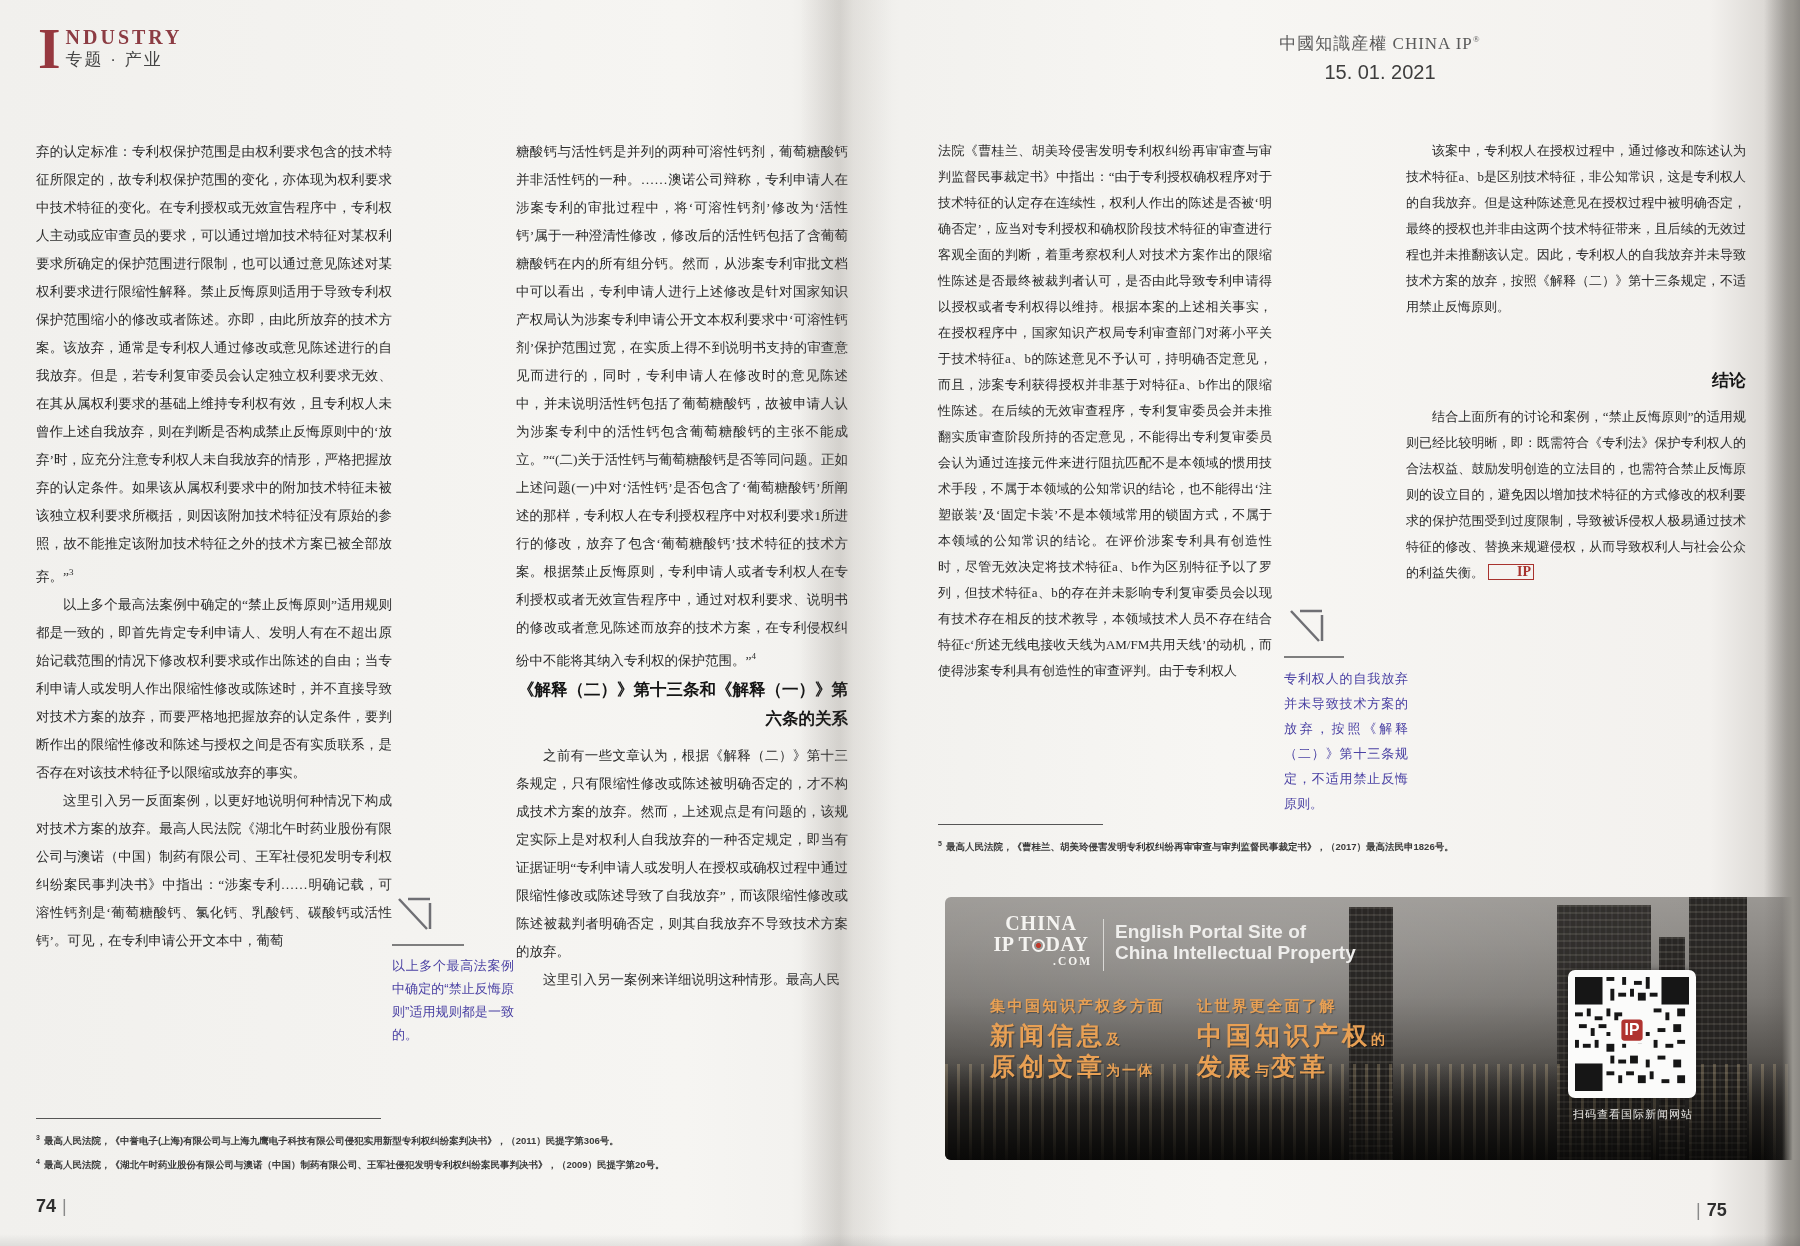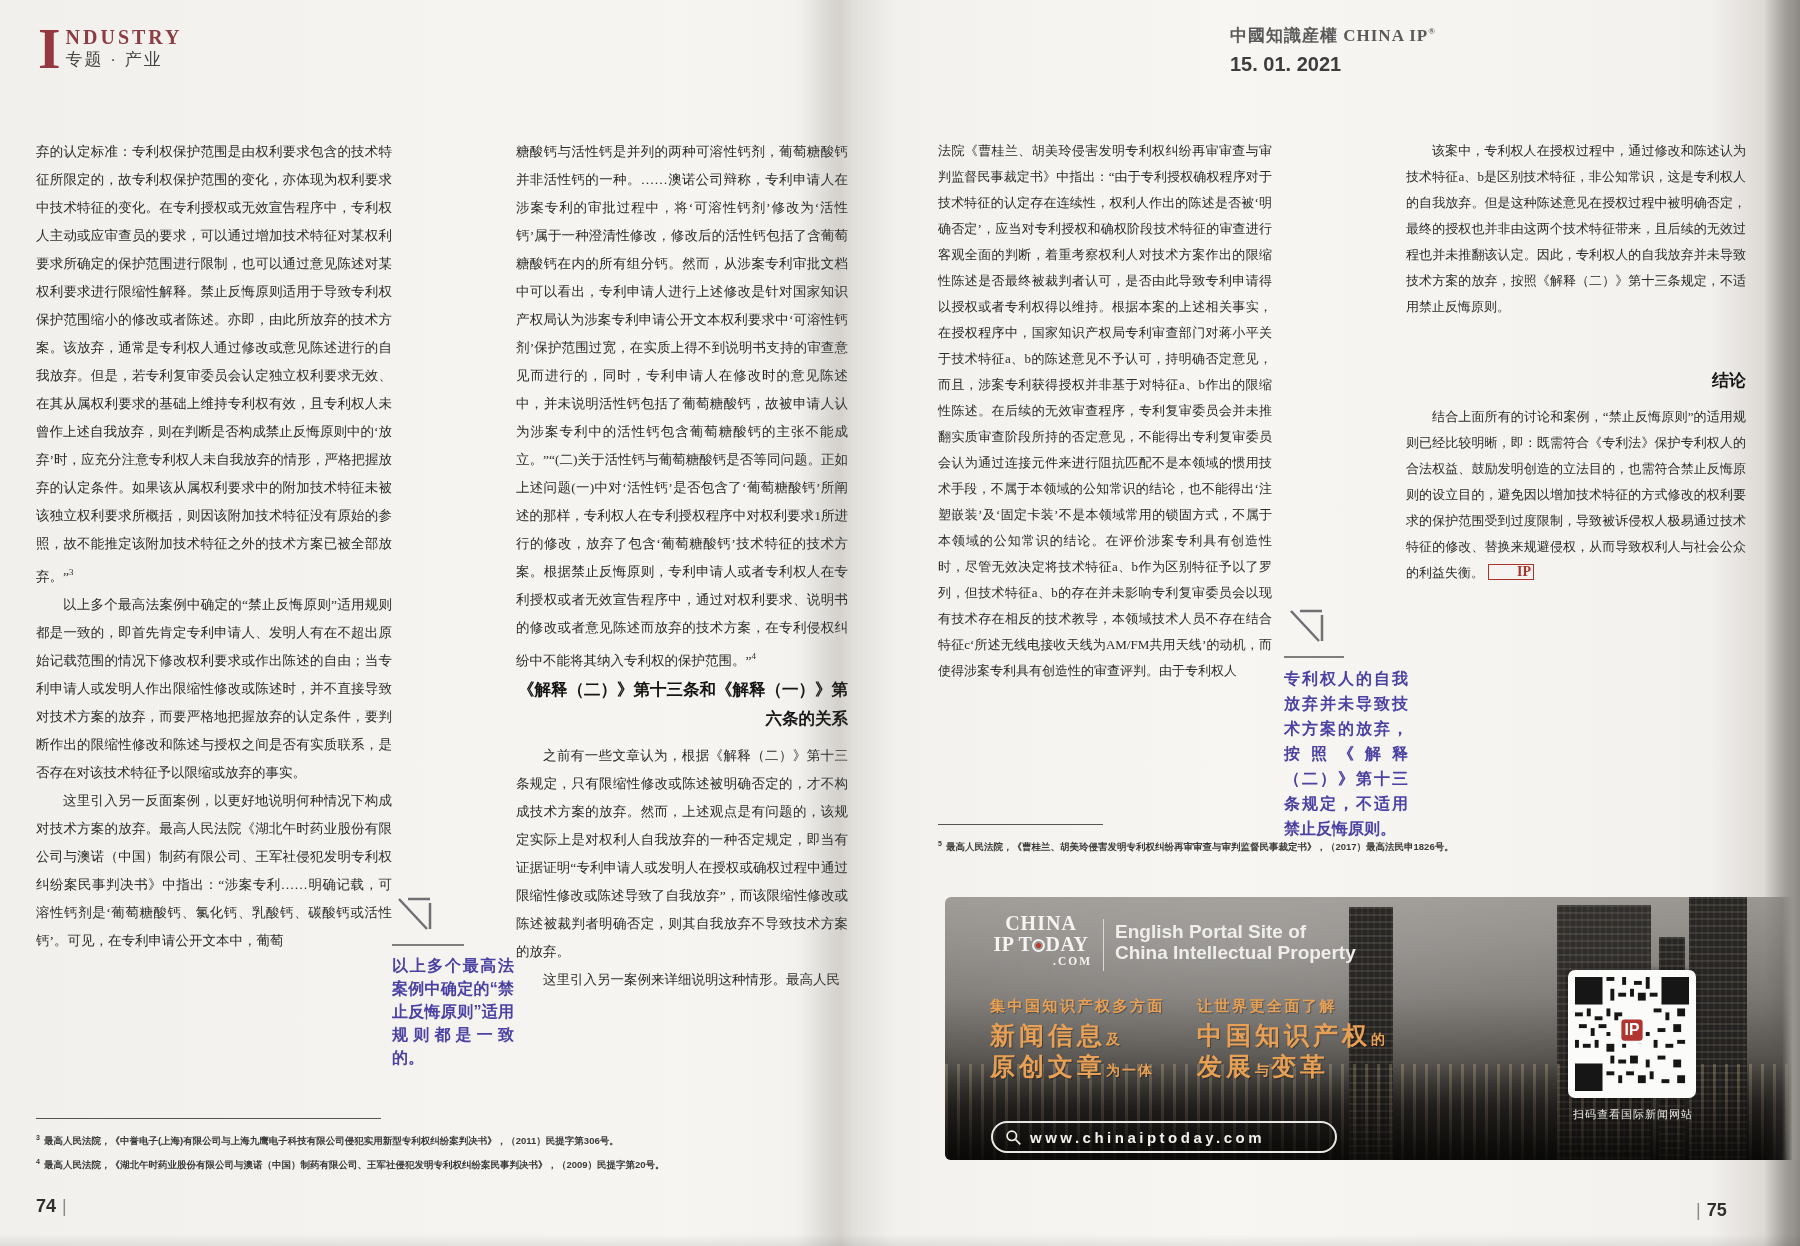--- a/index.html
+++ b/index.html
@@ -12,39 +12,39 @@
     background:linear-gradient(90deg,rgba(80,76,72,0) 0%,rgba(80,76,72,0.20) 50%,#98958f 80%,#8b8883 100%);}
   .bottom-shade{position:absolute;left:0;bottom:0;width:100%;height:12px;pointer-events:none;
     background:linear-gradient(180deg,rgba(0,0,0,0) 0%,rgba(0,0,0,0.08) 100%);}
 
   
   .hdr-left{position:absolute;left:38px;top:20px;display:flex;align-items:flex-start;}
   .hdr-initial{font-size:58px;line-height:58px;font-weight:700;color:#96383f;margin-right:5px;}
   .hdr-right-of-i{padding-top:6px;}
   .hdr-industry{font-size:20px;letter-spacing:3px;font-weight:600;color:#8c3c43;line-height:22px;}
   .hdr-cn{font-size:17px;color:#454545;line-height:24px;letter-spacing:2px;font-family:"Liberation Sans",sans-serif;}
-  .hdr-rightblock{position:absolute;left:1230px;top:24px;width:300px;text-align:left;font-weight:bold;}
+  .hdr-rightblock{position:absolute;left:1230px;top:32px;width:300px;text-align:center;}
   .hdr-mag{font-size:17px;color:#5a5a5a;letter-spacing:1px;}
   .hdr-mag sup{font-size:9px;}
   .hdr-date{font-size:20px;color:#3d3d3d;margin-top:6px;font-family:"Liberation Sans",sans-serif;}
 
   
   .col{position:absolute;top:138px;text-align:justify;}
   .col p{margin:0;text-indent:2em;}
   .col p.noindent{text-indent:0;}
   .colL{font-size:13.5px;line-height:28px;}
   .colR{font-size:13px;line-height:26px;}
   .col sup{font-size:9px;}
   h3.sect{font-family:"Liberation Sans",sans-serif;font-weight:700;color:#151515;
     font-size:16.5px;line-height:29px;margin:0 0 9px;text-align:right;text-indent:0;}
   h3.concl{margin-top:46px;font-size:17px;}
 
   
-  .callout{position:absolute;font-family:"Liberation Sans",sans-serif;font-weight:700;
-    color:#4a41a3;font-size:16px;line-height:23px;text-align:justify;}
+  .callout{position:absolute;font-family:"Liberation Sans",sans-serif;font-weight:400;
+    color:#4a41a3;font-size:13px;line-height:23px;text-align:justify;}
   .callout .rule{border-top:2px solid #7e7e7e;margin:6px 0 8px;}
   .callout svg{display:block;margin-left:4px;}
 
   
   .fnblock{position:absolute;font-family:"Liberation Sans",sans-serif;font-weight:700;
     color:#3a3a3a;font-size:9.5px;line-height:21px;white-space:nowrap;}
   .fnblock .fnrule{border-top:1.5px solid #555;width:345px;margin-bottom:8px;}
   .fnblock sup{font-size:7px;margin-right:4px;}
   .pgnum{position:absolute;font-family:"Liberation Sans",sans-serif;font-weight:700;
     font-size:18px;color:#2f2f2f;}
@@ -183,27 +183,20 @@
       <div><span class="big">中国知识产权</span><span class="small">的</span></div>
       <div><span class="big">发展</span><span class="small">与</span><span class="big">变革</span></div>
     </div>
 
     <div class="ad-orange" style="left:45px;top:100px;">
       <div class="row1">集中国知识产权多方面</div>
       <div><span class="big">新闻信息</span><span class="small">及</span></div>
       <div><span class="big">原创文章</span><span class="small">为一体</span></div>
     </div>
 
-    <div class="ad-pill">
-      <svg width="17" height="17" viewBox="0 0 20 20">
-        <circle cx="8" cy="8" r="5.5" stroke="#f2f1ee" stroke-width="2" fill="none"></circle>
-        <line x1="12.5" y1="12.5" x2="18" y2="18" stroke="#f2f1ee" stroke-width="2"></line>
-      </svg>
-      <span class="url">www.chinaiptoday.com</span>
-    </div>
 
     <div class="qr">
       <svg width="114" height="114" viewBox="0 0 29 29">
         <rect x="0" y="0" width="29" height="29" fill="#fbfbfa"></rect>
         <g fill="#161616">
           <rect x="0" y="0" width="7" height="7"></rect>
             <rect x="22" y="0" width="7" height="7"></rect>
             <rect x="0" y="22" width="7" height="7"></rect>
           <rect x="8" y="0" width="2" height="1"></rect>
             <rect x="12" y="0" width="1" height="2"></rect>

